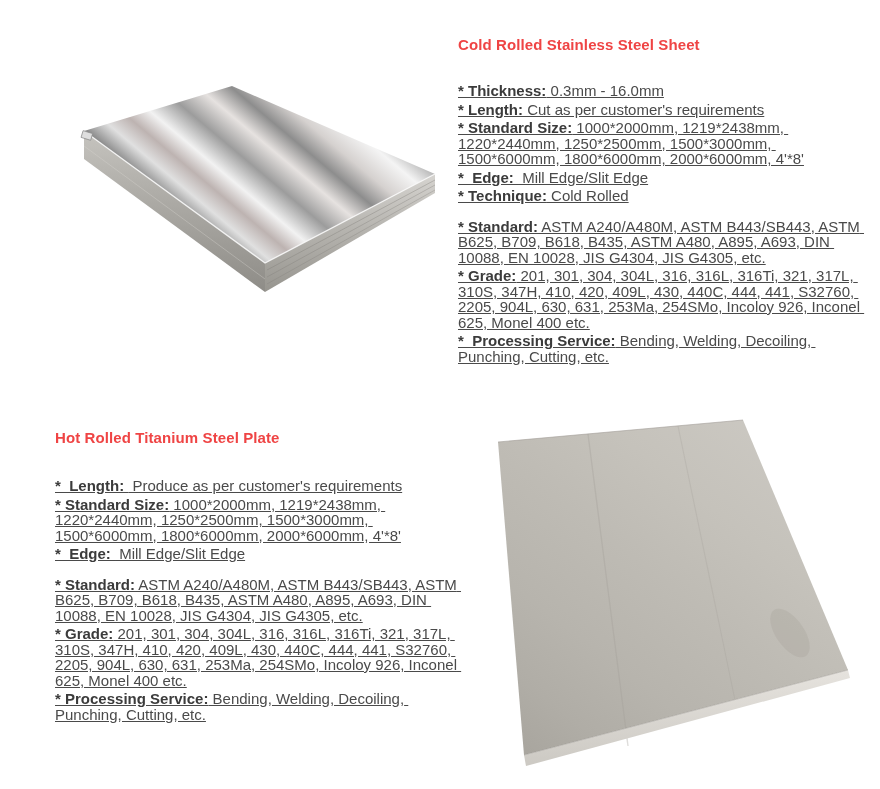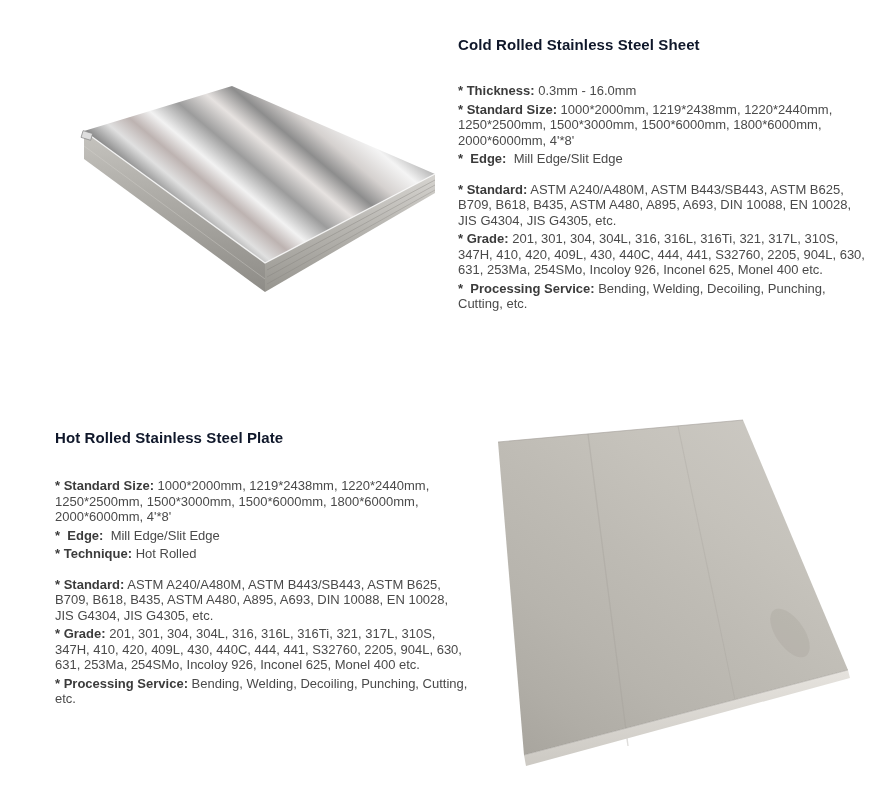--- a/index.html
+++ b/index.html
@@ -10,32 +10,33 @@
     position:relative;
     overflow:hidden;
   }
   .page { position:absolute; inset:0; }
 
   .product-title {
     position:absolute;
     margin:0;
     font-size:15px;
     font-weight:bold;
-    color:#0f172a;
+    color:#ef4444;
     letter-spacing:0.1px;
   }
   .title-1 { left:458px; top:36px; }
   .title-2 { left:55px;  top:429px; }
 
   .specs {
     position:absolute;
     width:414px;
-    font-size:13px;
+    font-size:15px;
     line-height:15.5px;
     color:#4a4a4a;
+    text-decoration:underline;
   }
   .specs-1 { left:458px; top:83px; }
   .specs-2 { left:55px;  top:478px; }
 
   .spec-line { margin:0 0 3px 0; white-space:pre-wrap; }
   .spec-line b { color:#3b3b3b; }
   .spec-group + .spec-group { margin-top:15px; }
 
   .photo { position:absolute; }
   .photo-sheet { left:55px;  top:70px;  width:400px; height:245px; }
@@ -94,40 +95,42 @@
       <polyline points="29,61 210,193 380,104" fill="none" stroke="#fafafa" stroke-width="1.4" opacity="0.85"></polyline>
 
       <rect x="27" y="62" width="10" height="7" fill="#dedede" stroke="#8a8a8a" stroke-width="0.7" transform="rotate(17 32 65)"></rect>
     </svg>
 
     <h2 class="product-title title-1">Cold Rolled Stainless Steel Sheet</h2>
 
     <div class="specs specs-1">
       <div class="spec-group">
           <p class="spec-line"><b>* Thickness:</b><span> 0.3mm - 16.0mm</span></p>
+          <p class="spec-line"><b>* Length:</b><span> Cut as per customer's requirements</span></p>
           <p class="spec-line"><b>* Standard Size:</b><span> 1000*2000mm, 1219*2438mm, 1220*2440mm, 1250*2500mm, 1500*3000mm, 1500*6000mm, 1800*6000mm, 2000*6000mm, 4'*8'</span></p>
           <p class="spec-line"><b>*  Edge: </b><span> Mill Edge/Slit Edge</span></p>
+          <p class="spec-line"><b>* Technique:</b><span> Cold Rolled</span></p>
         </div>
       <div class="spec-group">
           <p class="spec-line"><b>* Standard:</b><span> ASTM A240/A480M, ASTM B443/SB443, ASTM B625, B709, B618, B435, ASTM A480, A895, A693, DIN 10088, EN 10028, JIS G4304, JIS G4305, etc.</span></p>
           <p class="spec-line"><b>* Grade:</b><span> 201, 301, 304, 304L, 316, 316L, 316Ti, 321, 317L, 310S, 347H, 410, 420, 409L, 430, 440C, 444, 441, S32760, 2205, 904L, 630, 631, 253Ma, 254SMo, Incoloy 926, Inconel 625, Monel 400 etc.</span></p>
           <p class="spec-line"><b>*  Processing Service:</b><span> Bending, Welding, Decoiling, Punching, Cutting, etc.</span></p>
         </div>
     </div>
   </section>
 
   <section>
 
-    <h2 class="product-title title-2">Hot Rolled Stainless Steel Plate</h2>
+    <h2 class="product-title title-2">Hot Rolled Titanium Steel Plate</h2>
 
     <div class="specs specs-2">
       <div class="spec-group">
+          <p class="spec-line"><b>*  Length: </b><span> Produce as per customer's requirements</span></p>
           <p class="spec-line"><b>* Standard Size:</b><span> 1000*2000mm, 1219*2438mm, 1220*2440mm, 1250*2500mm, 1500*3000mm, 1500*6000mm, 1800*6000mm, 2000*6000mm, 4'*8'</span></p>
           <p class="spec-line"><b>*  Edge: </b><span> Mill Edge/Slit Edge</span></p>
-          <p class="spec-line"><b>* Technique:</b><span> Hot Rolled</span></p>
         </div>
       <div class="spec-group">
           <p class="spec-line"><b>* Standard:</b><span> ASTM A240/A480M, ASTM B443/SB443, ASTM B625, B709, B618, B435, ASTM A480, A895, A693, DIN 10088, EN 10028, JIS G4304, JIS G4305, etc.</span></p>
           <p class="spec-line"><b>* Grade:</b><span> 201, 301, 304, 304L, 316, 316L, 316Ti, 321, 317L, 310S, 347H, 410, 420, 409L, 430, 440C, 444, 441, S32760, 2205, 904L, 630, 631, 253Ma, 254SMo, Incoloy 926, Inconel 625, Monel 400 etc.</span></p>
           <p class="spec-line"><b>* Processing Service:</b><span> Bending, Welding, Decoiling, Punching, Cutting, etc.</span></p>
         </div>
     </div>
 
     <svg class="photo photo-plate" viewBox="0 0 420 370" role="img">
       <defs>

